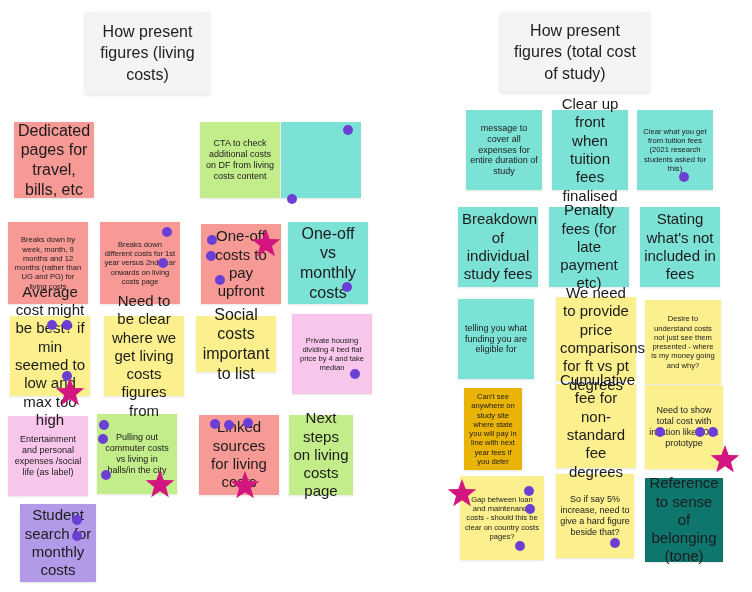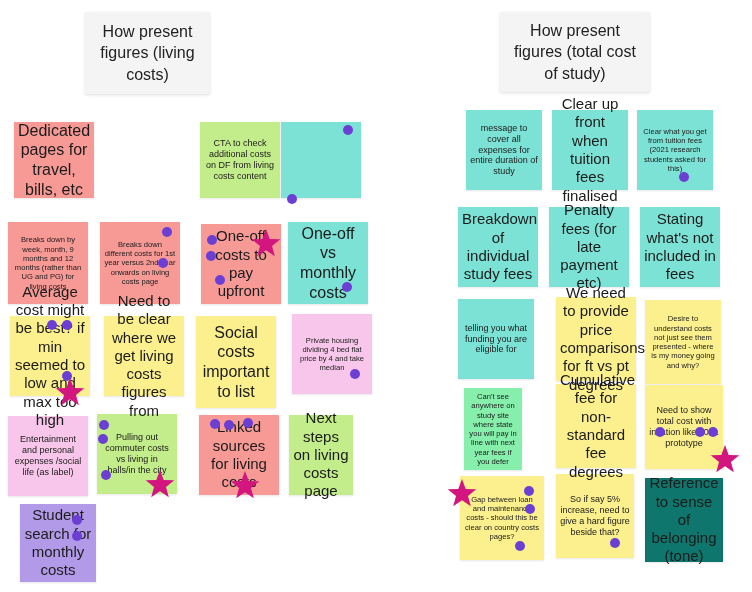--- a/index.html
+++ b/index.html
@@ -124,21 +124,21 @@
       <span class="dot" style="left: 52px; top: 55px; width: 10px; height: 10px; background: rgb(108, 63, 212);"></span>
       <span class="star" style="left: 45px; top: 62px;">
         <svg width="30" height="30" viewBox="0 0 30 30">
           <polygon points="15.00,0.00 18.70,9.90 29.27,10.36 20.99,16.95 23.82,27.14 15.00,21.30 6.18,27.14 9.01,16.95 0.73,10.36 11.30,9.90" fill="#d3157f"></polygon>
         </svg>
       </span>
     </div>
     <div class="note" style="left: 104px; top: 316px; width: 80px; height: 80px; background: rgb(251, 240, 141);">
       <div class="ntext fs-md">Need to be clear where we get living costs figures from</div>
     </div>
-    <div class="note" style="left: 196px; top: 316px; width: 80px; height: 92px; background: rgb(251, 240, 141);">
+    <div class="note" style="left: 196px; top: 316px; width: 80px; height: 56px; background: rgb(251, 240, 141);">
       <div class="ntext fs-lg">Social costs important to list</div>
     </div>
     <div class="note" style="left: 292px; top: 314px; width: 80px; height: 80px; background: rgb(247, 198, 234);">
       <div class="ntext fs-xs">Private housing dividing 4 bed flat price by 4 and take median</div>
       <span class="dot" style="left: 58px; top: 55px; width: 10px; height: 10px; background: rgb(108, 63, 212);"></span>
     </div>
     <div class="note" style="left: 8px; top: 416px; width: 80px; height: 80px; background: rgb(247, 198, 234);">
       <div class="ntext fs-sm">Entertainment and personal expenses /social life (as label)</div>
     </div>
     <div class="note" style="left: 97px; top: 414px; width: 80px; height: 80px; background: rgb(195, 236, 138); justify-content: flex-end;">
@@ -192,21 +192,21 @@
     </div>
     <div class="note" style="left: 458px; top: 299px; width: 76px; height: 80px; background: rgb(125, 226, 214);">
       <div class="ntext fs-sm">telling you what funding you are eligible for</div>
     </div>
     <div class="note" style="left: 556px; top: 297px; width: 80px; height: 84px; background: rgb(251, 240, 141);">
       <div class="ntext fs-md">We need to provide price comparisons for ft vs pt degrees</div>
     </div>
     <div class="note" style="left: 645px; top: 300px; width: 76px; height: 84px; background: rgb(251, 240, 141);">
       <div class="ntext fs-xs">Desire to understand costs not just see them presented - where is my money going and why?</div>
     </div>
-    <div class="note" style="left: 464px; top: 388px; width: 58px; height: 82px; background: #86efac;">
+    <div class="note" style="left: 464px; top: 388px; width: 58px; height: 82px; background: #eab308;">
       <div class="ntext fs-xs">Can't see anywhere on study site where state you will pay in line with next year fees if you defer</div>
     </div>
     <div class="note" style="left: 556px; top: 384px; width: 80px; height: 84px; background: rgb(251, 240, 141);">
       <div class="ntext fs-md">Cumulative fee for non-standard fee degrees</div>
     </div>
     <div class="note" style="left: 645px; top: 385px; width: 78px; height: 84px; background: rgb(251, 240, 141);">
       <div class="ntext fs-sm">Need to show total cost with inflation like 2021 prototype</div>
       <span class="dot" style="left: 10px; top: 42px; width: 10px; height: 10px; background: rgb(108, 63, 212);"></span>
       <span class="dot" style="left: 50px; top: 42px; width: 10px; height: 10px; background: rgb(108, 63, 212);"></span>
       <span class="dot" style="left: 63px; top: 42px; width: 10px; height: 10px; background: rgb(108, 63, 212);"></span>

